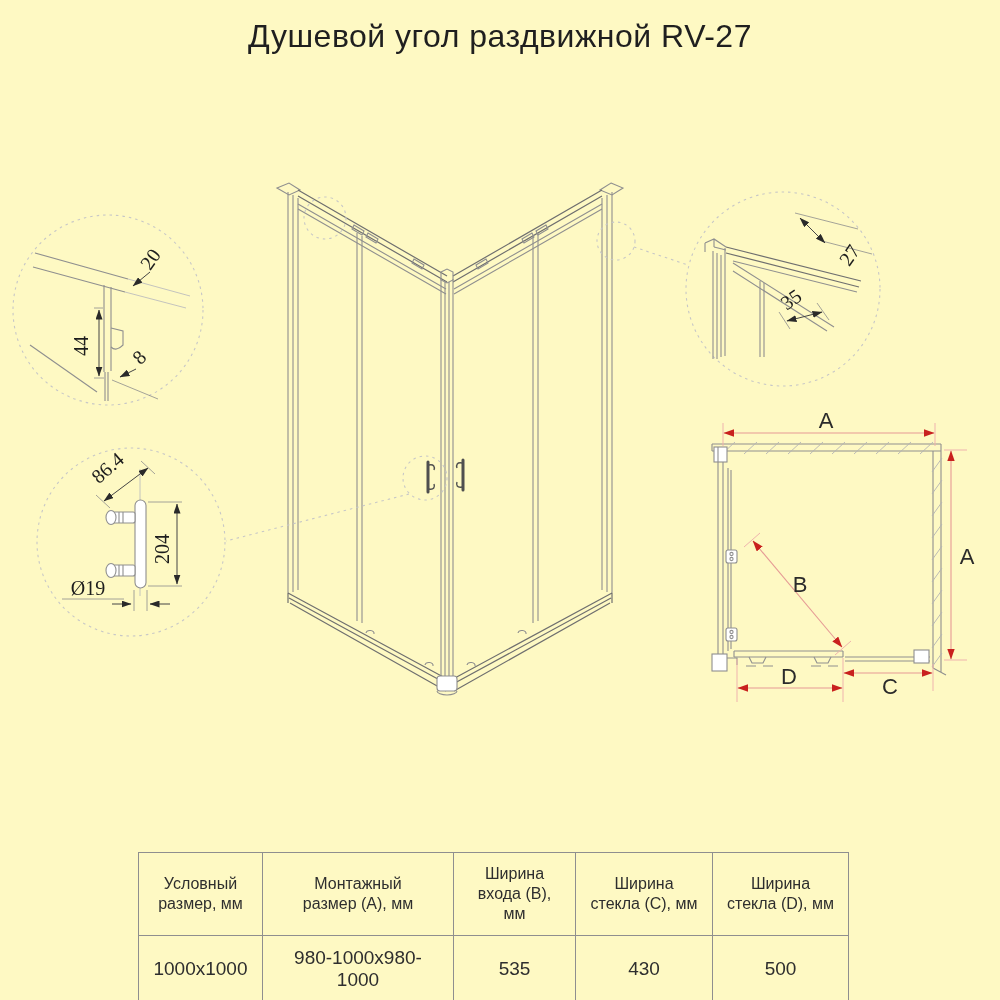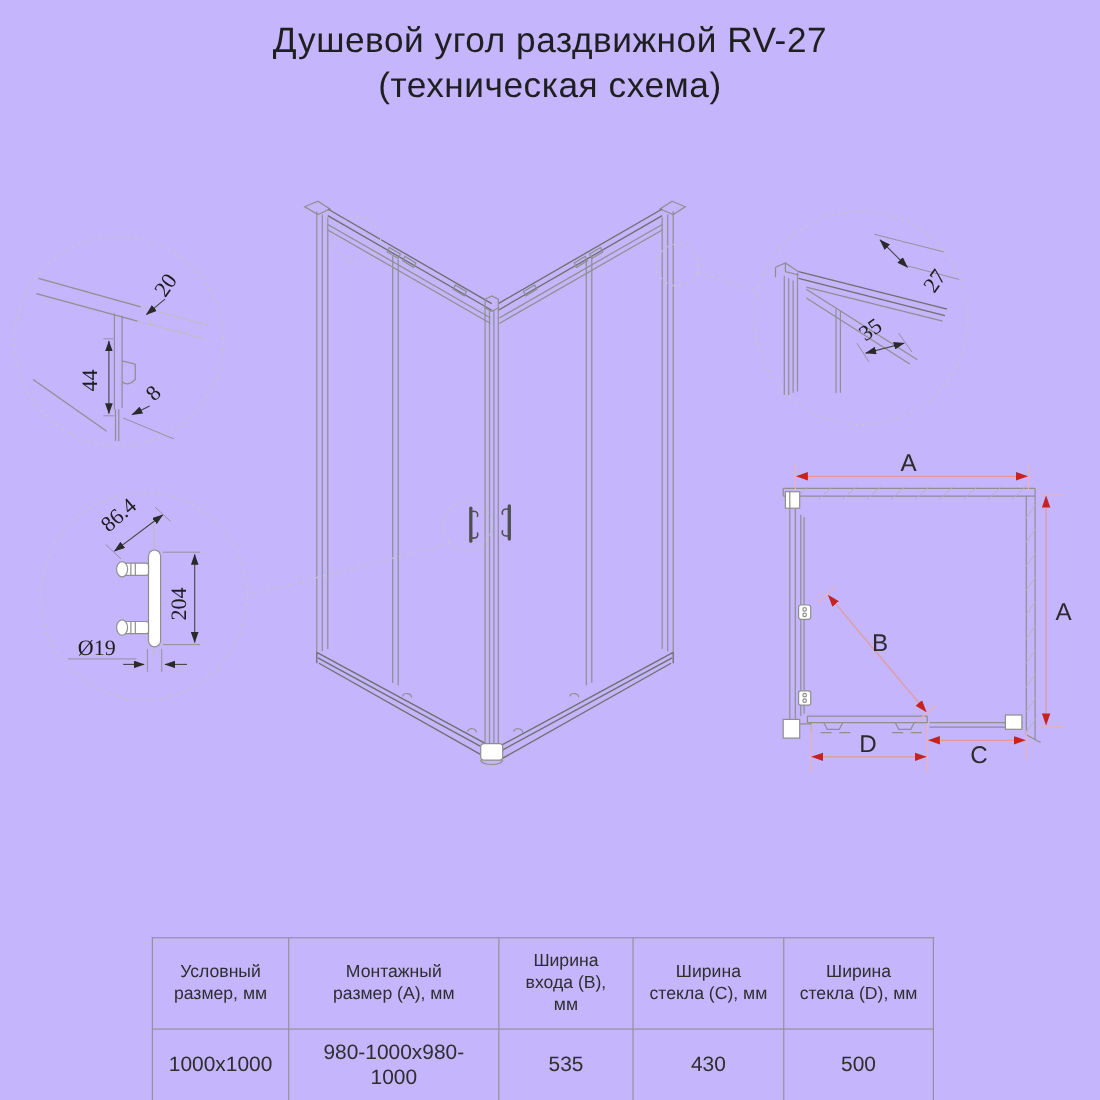--- a/index.html
+++ b/index.html
@@ -1,16 +1,16 @@
 <!DOCTYPE html>
 <html><head>
 <meta charset="utf-8">
 <style>
   html,body{margin:0;padding:0;background:#ffffff;}
-  #stage{position:relative;width:1000px;height:1000px;background:#c4b5fd;overflow:hidden;
+  #stage{position:relative;width:1000px;height:1000px;background:#fef9c3;overflow:hidden;
          font-family:"Liberation Sans",sans-serif;}
   #title{position:absolute;top:16px;left:0;width:1000px;text-align:center;
          color:#1f1f1f;font-size:32px;line-height:41px;font-weight:400;letter-spacing:.5px;}
   #drawing{position:absolute;top:0;left:0;}
   
   #spec-table{position:absolute;left:138px;top:852px;width:710px;border-collapse:collapse;
               table-layout:fixed;color:#2e2e2e;}
   #spec-table th,#spec-table td{border:1.4px solid #8f8f8f;text-align:center;vertical-align:middle;padding:11px;}
   #spec-table th{font-weight:400;font-size:16px;line-height:20px;white-space:pre-line;height:44px;}
   #spec-table td{font-size:19px;height:27px;}
@@ -30,21 +30,20 @@
   .tserif{font-family:"Liberation Serif",serif;font-size:20px;fill:#1d1d1d;}
   .tplan{font-family:"Liberation Sans",sans-serif;font-size:22px;fill:#2b2b2b;}
 </style>
 </head>
 <body>
 
 <div id="stage">
 
   <div id="title">
     <div>Душевой угол раздвижной RV-27</div>
-    <div>(техническая схема)</div>
   </div>
 
   <svg id="drawing" width="1000" height="1000" viewBox="0 0 1000 1000">
     <defs>
       <marker id="mr" viewBox="0 0 10 7" refX="9.5" refY="3.5" markerWidth="11" markerHeight="8" orient="auto-start-reverse" markerUnits="userSpaceOnUse">
         <path d="M0,0 L10,3.5 L0,7 Z" fill="#c9211e"></path>
       </marker>
       <marker id="mb" viewBox="0 0 10 7" refX="9.5" refY="3.5" markerWidth="10" markerHeight="7" orient="auto-start-reverse" markerUnits="userSpaceOnUse">
         <path d="M0,0 L10,3.5 L0,7 Z" fill="#2a2a2a"></path>
       </marker>

